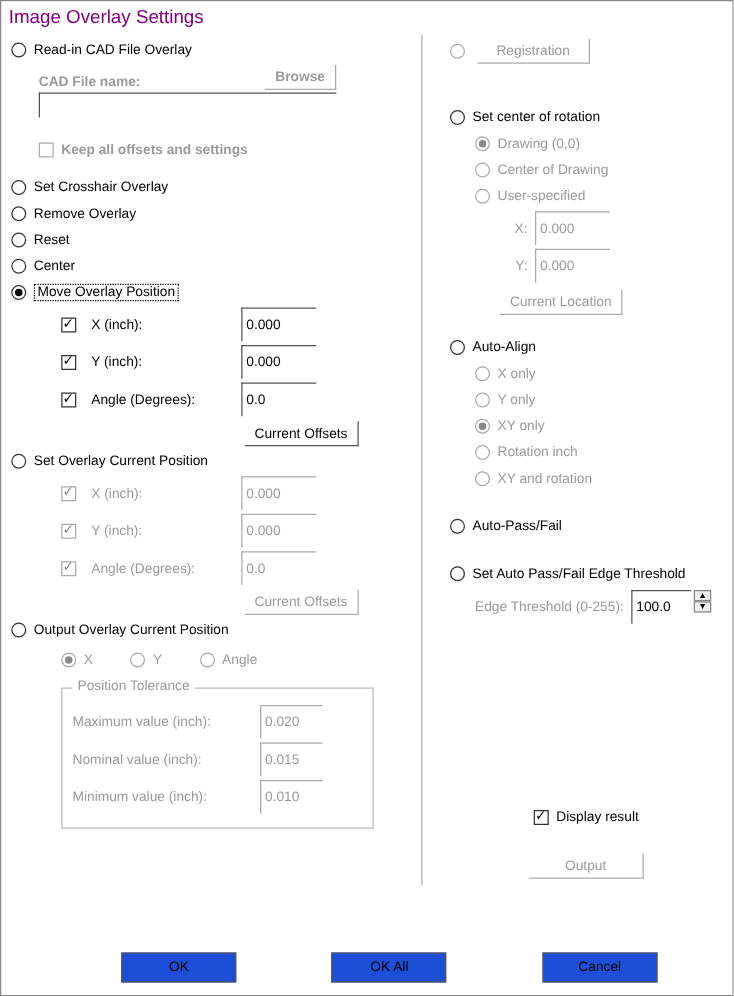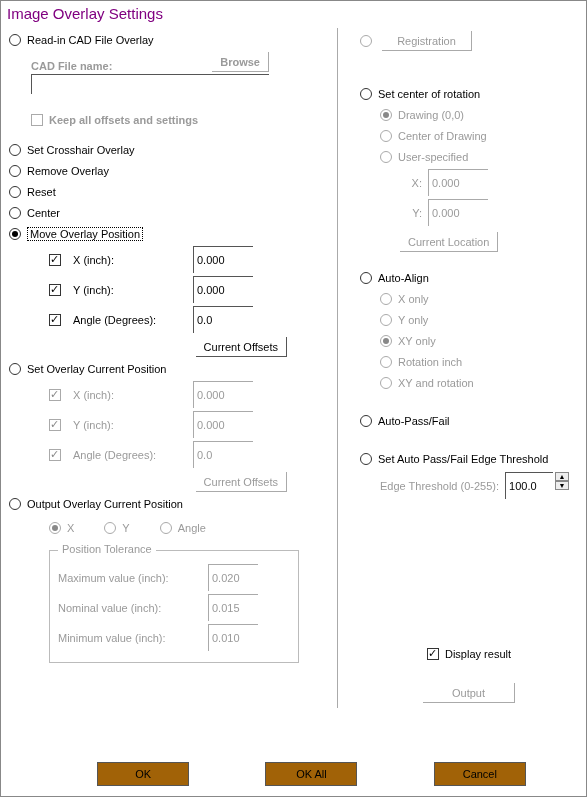--- a/index.html
+++ b/index.html
@@ -108,21 +108,21 @@
     border: none;
     border-right: 1px solid #555;
     border-bottom: 1px solid #555;
     padding: 2px 8px;
     height: 20px;
     cursor: default;
   }
   .btn.disabled { color: #9a9a9a; border-color: #aaa; }
   .btn-wide {
     width: 92px; height: 24px;
-    border: 1px solid #555; background: #a16207;
+    border: 1px solid #555; background: #1d4ed8;
     font: inherit;
     margin-left: 36px;
   }
   .group-box {
     border: 1px solid #bbb;
     position: relative;
     padding: 10px 8px 8px 8px;
     margin-top: 10px;
   }
   .group-box .legend {

